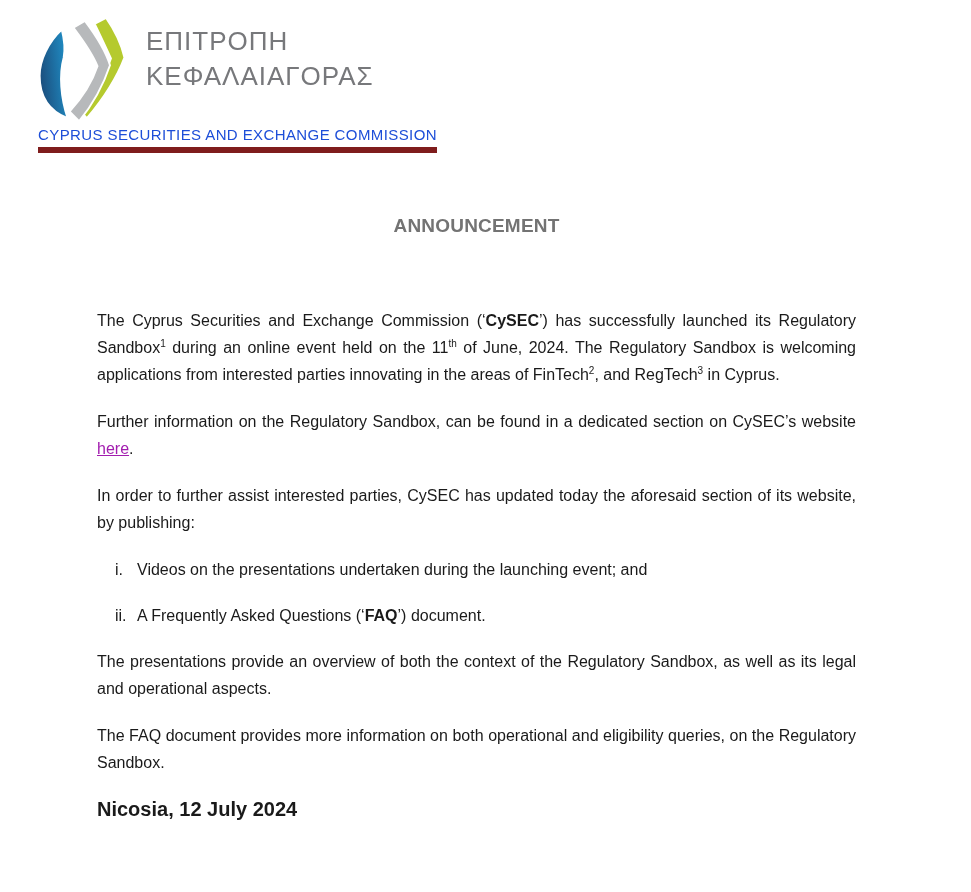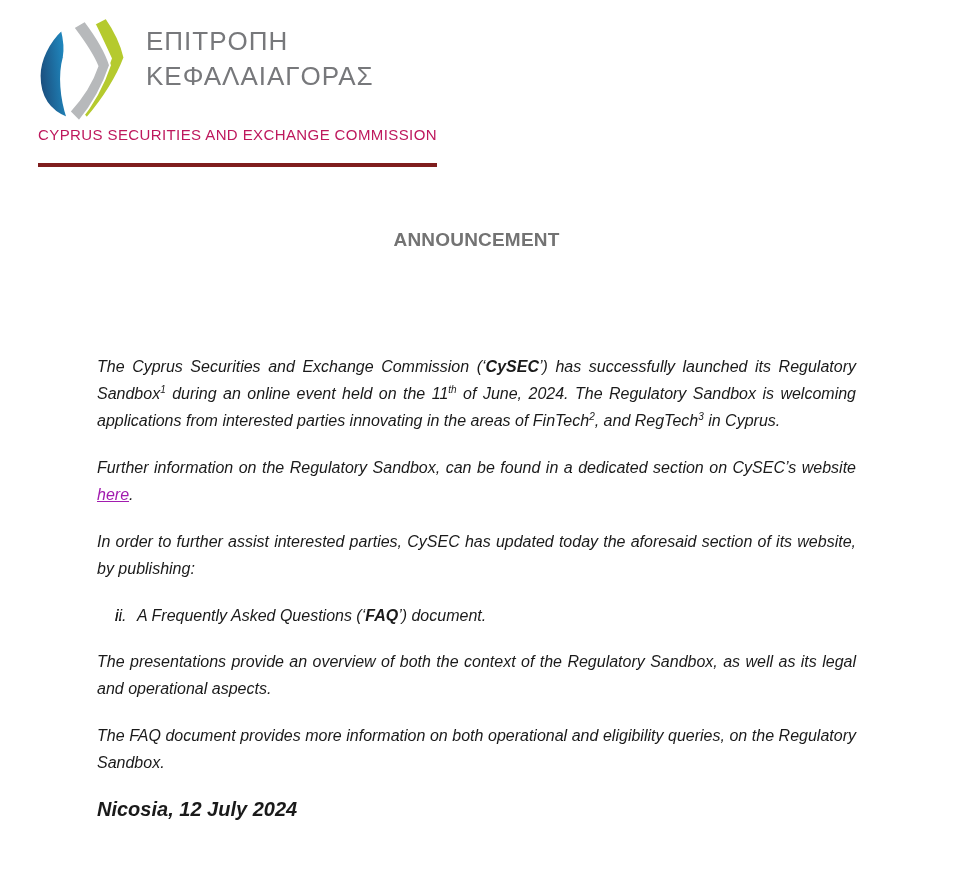--- a/index.html
+++ b/index.html
@@ -28,41 +28,41 @@
     font-size: 26px;
     line-height: 35px;
     letter-spacing: 1px;
     color: #77787b;
     font-weight: 400;
     white-space: nowrap;
   }
   .logo-caption {
     display: block;
     margin-top: 2px;
-    padding-bottom: 20px;
+    padding-bottom: 4px;
     font-size: 15px;
     letter-spacing: 0.4px;
-    color: #be185d;
+    color: #1d4ed8;
     white-space: nowrap;
-    border-bottom: 4px solid #7f1d1d;
+    border-bottom: 6px solid #7f1d1d;
   }
 
   
   .content {
     padding: 0 115px 0 97px;
   }
   .page-title {
     margin-top: 62px;
     text-align: center;
     font-size: 19px;
     font-weight: 700;
     letter-spacing: 0.2px;
     color: #737373;
   }
-  .document-body { margin-top: 102px; font-style: italic; }
+  .document-body { margin-top: 70px; }
   .para {
     font-size: 16px;
     line-height: 27px;
     text-align: justify;
     margin-bottom: 20px;
   }
   .list-item {
     position: relative;
     padding-left: 40px;
     font-size: 16px;
@@ -109,21 +109,21 @@
     </div>
     <span class="logo-caption">CYPRUS SECURITIES AND EXCHANGE COMMISSION</span>
   </header>
 
   <div class="content">
     <h1 class="page-title">ANNOUNCEMENT</h1>
     <main class="document-body">
         <p class="para"><span>The Cyprus Securities and Exchange Commission (‘</span><strong>CySEC</strong><span>’) has successfully launched its Regulatory Sandbox</span><sup>1</sup><span> during an online event held on the 11</span><sup>th</sup><span> of June, 2024. The Regulatory Sandbox is welcoming applications from interested parties innovating in the areas of FinTech</span><sup>2</sup><span>, and RegTech</span><sup>3</sup><span> in Cyprus.</span></p>
         <p class="para"><span>Further information on the Regulatory Sandbox, can be found in a dedicated section on CySEC’s website </span><a class="doc-link" href="#" style="color: #a21caf;">here</a><span>.</span></p>
         <p class="para"><span>In order to further assist interested parties, CySEC has updated today the aforesaid section of its website, by publishing:</span></p>
-        <div class="list-item"><span class="list-marker">i.</span></div>
+        <div class="list-item"><span class="list-marker">i.</span><span><span>Videos on the presentations undertaken during the launching event; and</span></span></div>
         <div class="list-item"><span class="list-marker">ii.</span><span><span>A Frequently Asked Questions (‘</span><strong>FAQ</strong><span>’) document.</span></span></div>
         <p class="para"><span>The presentations provide an overview of both the context of the Regulatory Sandbox, as well as its legal and operational aspects.</span></p>
         <p class="para"><span>The FAQ document provides more information on both operational and eligibility queries, on the Regulatory Sandbox.</span></p>
         <p class="signature"><strong>Nicosia, 12 July 2024</strong></p>
       </main>
   </div>
 
 </div>
 
 </body></html>

